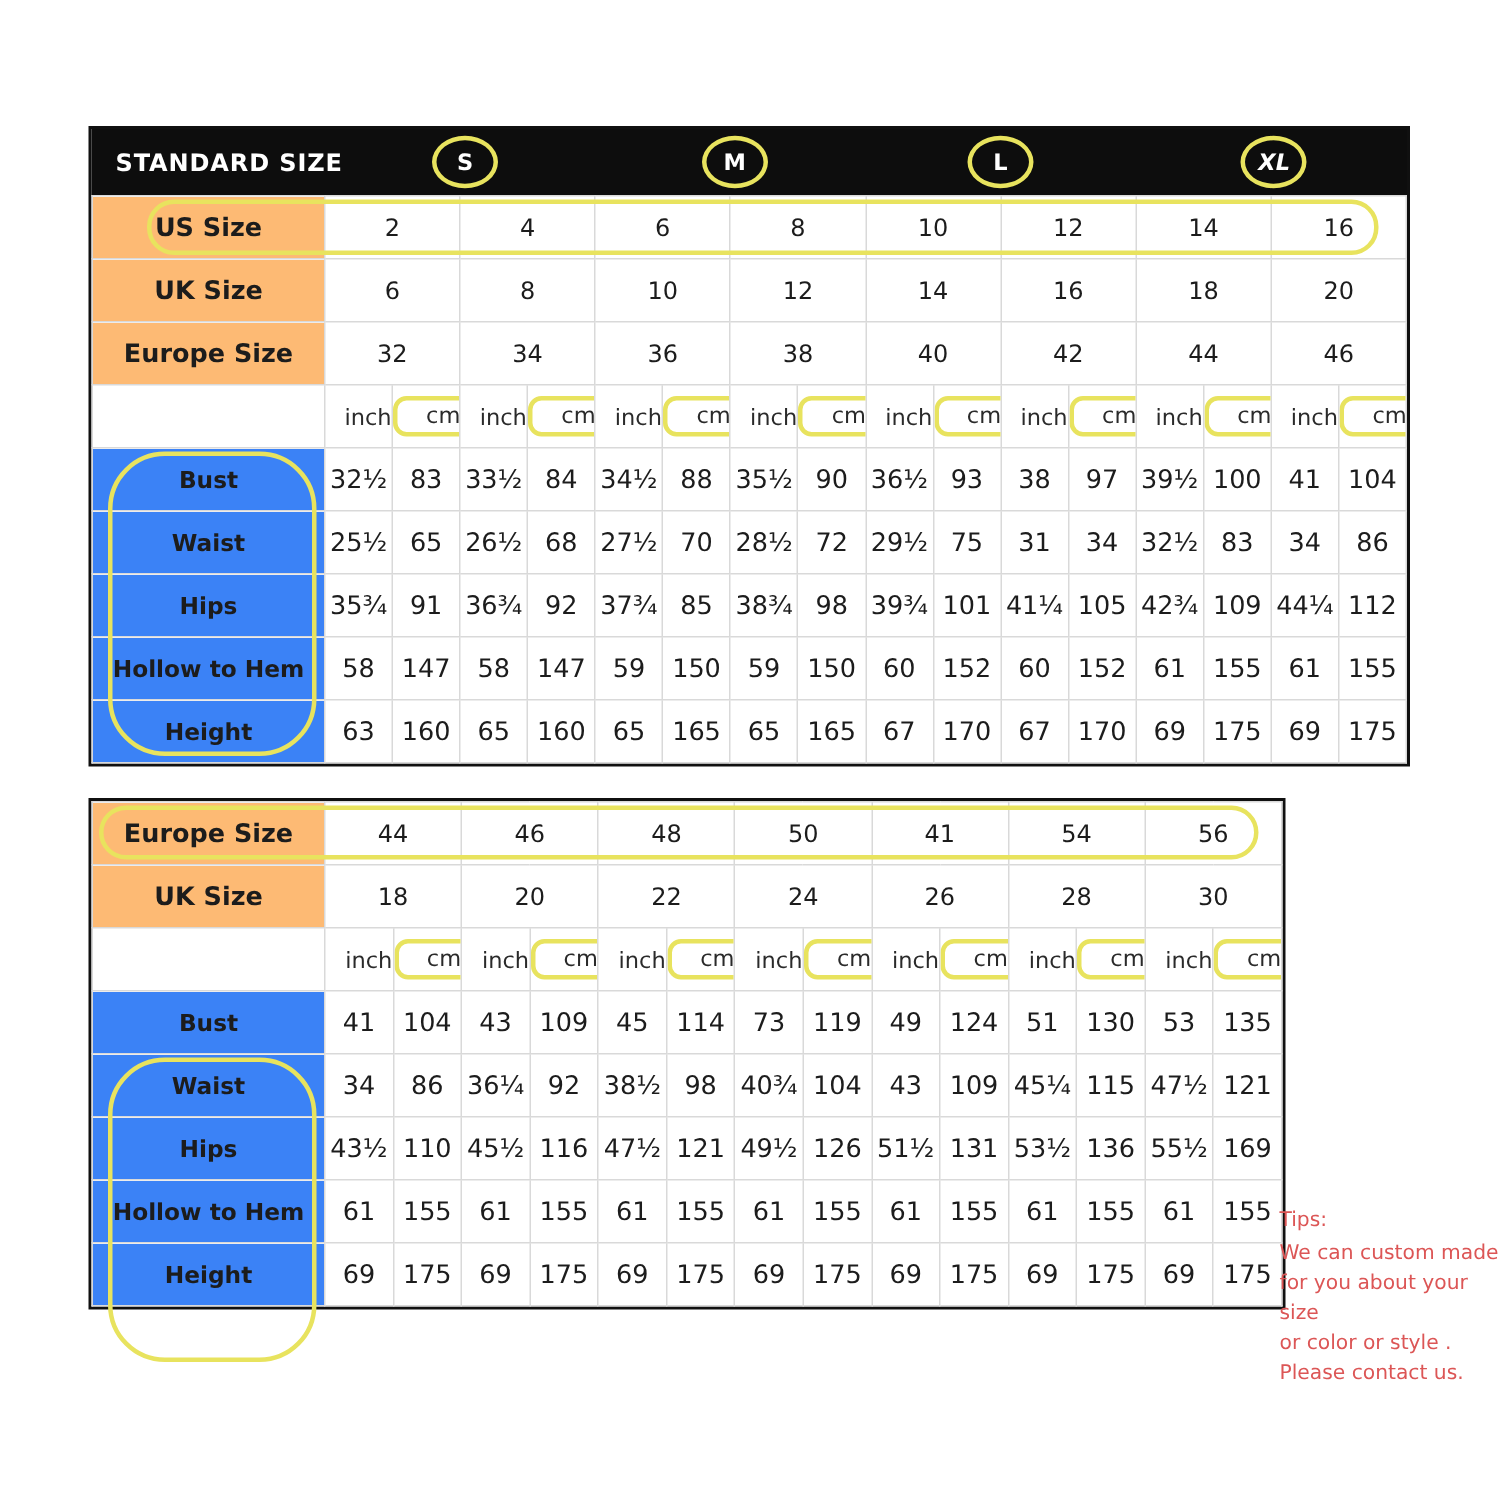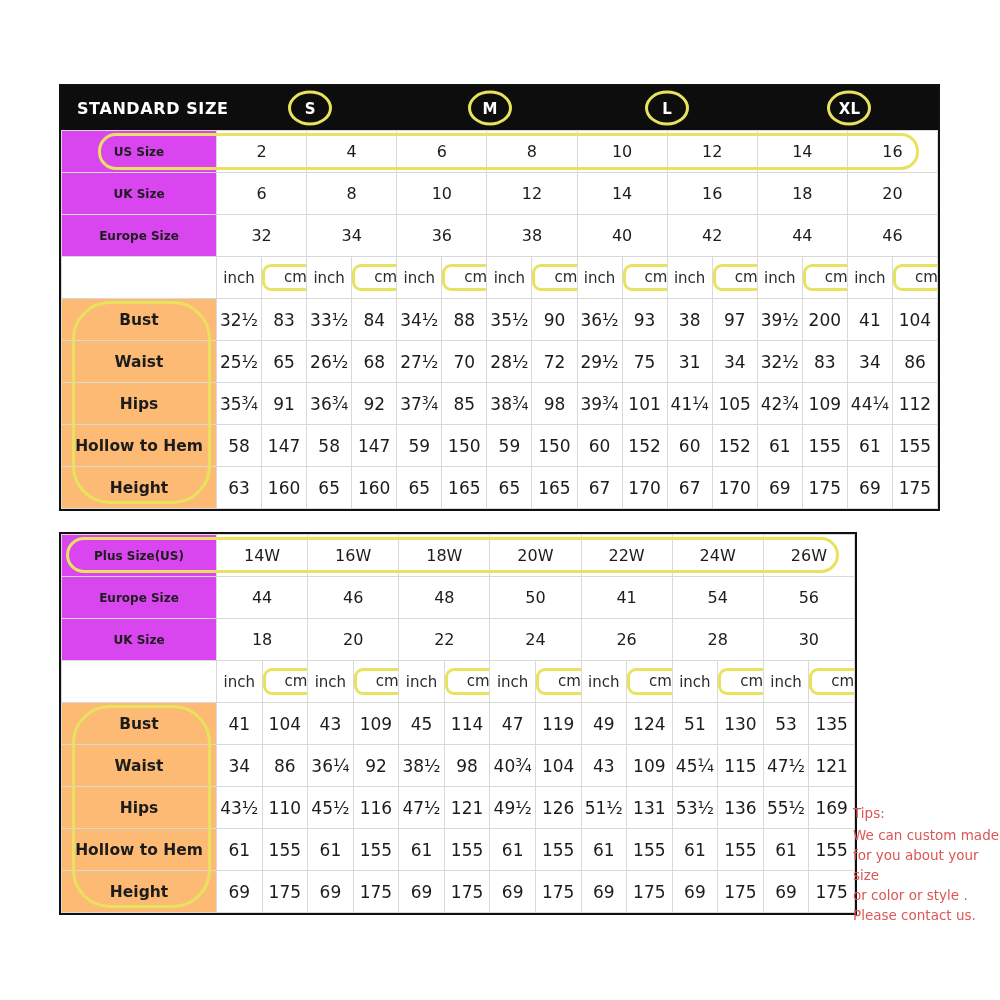--- a/index.html
+++ b/index.html
@@ -13,32 +13,32 @@
 
   
   .black-bar { position:relative; height:44px; background:#0d0d0d; display:flex; align-items:center; }
   .bar-title { color:#ffffff; font-weight:bold; font-size:16px; padding-left:16px; letter-spacing:0.6px; }
   .size-ellipse {
     position:absolute; top:50%; transform:translate(-50%,-50%);
     width:44px; height:35px; border:3px solid #e8e35e; border-radius:50%;
     display:flex; align-items:center; justify-content:center;
     color:#ffffff; font-weight:bold; font-size:15px; box-sizing:border-box;
   }
-  .se-0 { left:28.4%; } .se-1 { left:48.9%; } .se-2 { left:69.1%; } .se-3 { left:89.9%; }
+  .se-0 { left:28.4%; } .se-1 { left:48.9%; } .se-2 { left:69.1%; } .se-3 { left:89.9%;font-style:italic; }
 
   table { border-collapse:collapse; table-layout:fixed; width:100%; }
   td {
     border:1px solid #d9d9d9; text-align:center; vertical-align:middle;
     height:41px; padding:0; font-size:17px; overflow:hidden; white-space:nowrap;
   }
-  td.size-label    { font-weight:bold; font-size:12px; background:#d946ef; }
+  td.size-label    { font-weight:bold; font-size:17px; background:#fdba74; }
   td.size-val      { font-size:16px; }
   td.unit-empty    { background:#ffffff; }
-  td.unit-cell     { font-size:15px; color:#2a2a2a; }
-  td.measure-label { font-weight:bold; font-size:15.5px; background:#fdba74; }
+  td.unit-cell     { font-size:15px; color:#2a2a2a;text-align:right; }
+  td.measure-label { font-weight:bold; font-size:15.5px; background:#3b82f6; }
   td.data-val      { font-size:17px; }
 
   .cmbox {
     display:inline-block; border:3px solid #e8e35e; border-radius:9px;
     padding:1px 19px; line-height:19px;
   }
 
   
   .row-outline, .capsule {
     position:absolute; border:3px solid #e8e35e; pointer-events:none;
@@ -150,21 +150,21 @@
             <td class="data-val">84</td>
             <td class="data-val">34½</td>
             <td class="data-val">88</td>
             <td class="data-val">35½</td>
             <td class="data-val">90</td>
             <td class="data-val">36½</td>
             <td class="data-val">93</td>
             <td class="data-val">38</td>
             <td class="data-val">97</td>
             <td class="data-val">39½</td>
-            <td class="data-val">200</td>
+            <td class="data-val">100</td>
             <td class="data-val">41</td>
             <td class="data-val">104</td>
           </tr>
           <tr>
             <td class="measure-label">Waist</td>
             <td class="data-val">25½</td>
             <td class="data-val">65</td>
             <td class="data-val">26½</td>
             <td class="data-val">68</td>
             <td class="data-val">27½</td>
@@ -257,30 +257,20 @@
           <col>
           <col>
           <col>
           <col>
           <col>
           <col>
           <col>
         </colgroup>
         <tbody>
           <tr>
-            <td class="size-label">Plus Size(US)</td>
-            <td class="size-val" colspan="2">14W</td>
-            <td class="size-val" colspan="2">16W</td>
-            <td class="size-val" colspan="2">18W</td>
-            <td class="size-val" colspan="2">20W</td>
-            <td class="size-val" colspan="2">22W</td>
-            <td class="size-val" colspan="2">24W</td>
-            <td class="size-val" colspan="2">26W</td>
-          </tr>
-          <tr>
             <td class="size-label">Europe Size</td>
             <td class="size-val" colspan="2">44</td>
             <td class="size-val" colspan="2">46</td>
             <td class="size-val" colspan="2">48</td>
             <td class="size-val" colspan="2">50</td>
             <td class="size-val" colspan="2">41</td>
             <td class="size-val" colspan="2">54</td>
             <td class="size-val" colspan="2">56</td>
           </tr>
           <tr>
@@ -311,21 +301,21 @@
             <td class="unit-cell"><span class="cmbox">cm</span></td>
           </tr>
           <tr>
             <td class="measure-label">Bust</td>
             <td class="data-val">41</td>
             <td class="data-val">104</td>
             <td class="data-val">43</td>
             <td class="data-val">109</td>
             <td class="data-val">45</td>
             <td class="data-val">114</td>
-            <td class="data-val">47</td>
+            <td class="data-val">73</td>
             <td class="data-val">119</td>
             <td class="data-val">49</td>
             <td class="data-val">124</td>
             <td class="data-val">51</td>
             <td class="data-val">130</td>
             <td class="data-val">53</td>
             <td class="data-val">135</td>
           </tr>
           <tr>
             <td class="measure-label">Waist</td>

